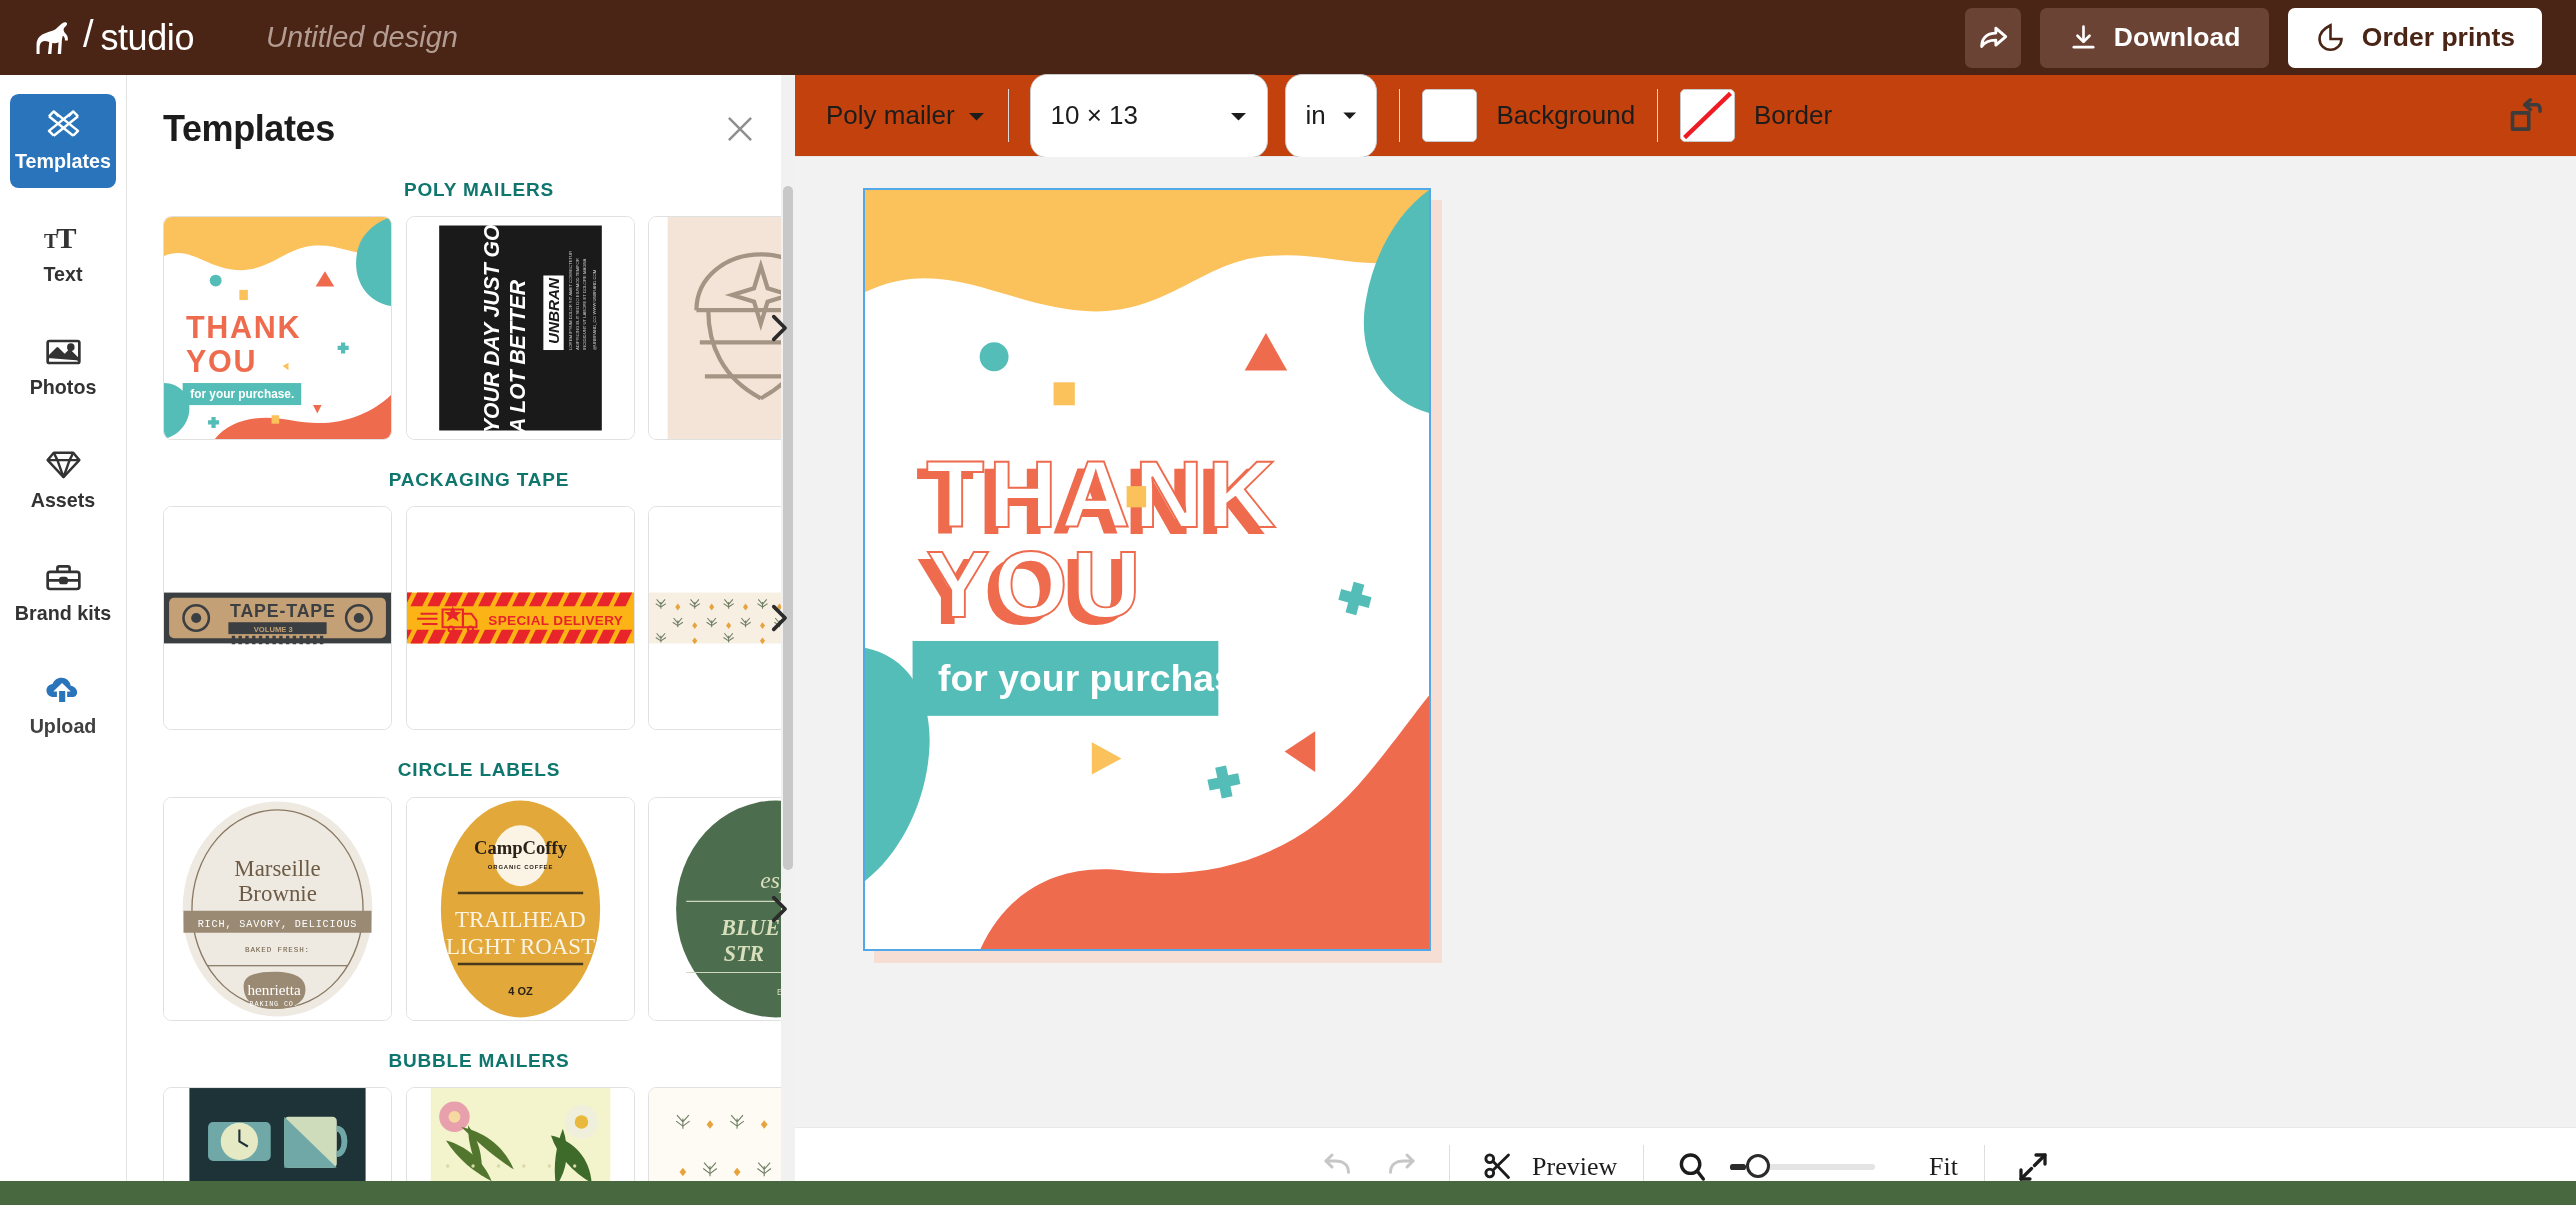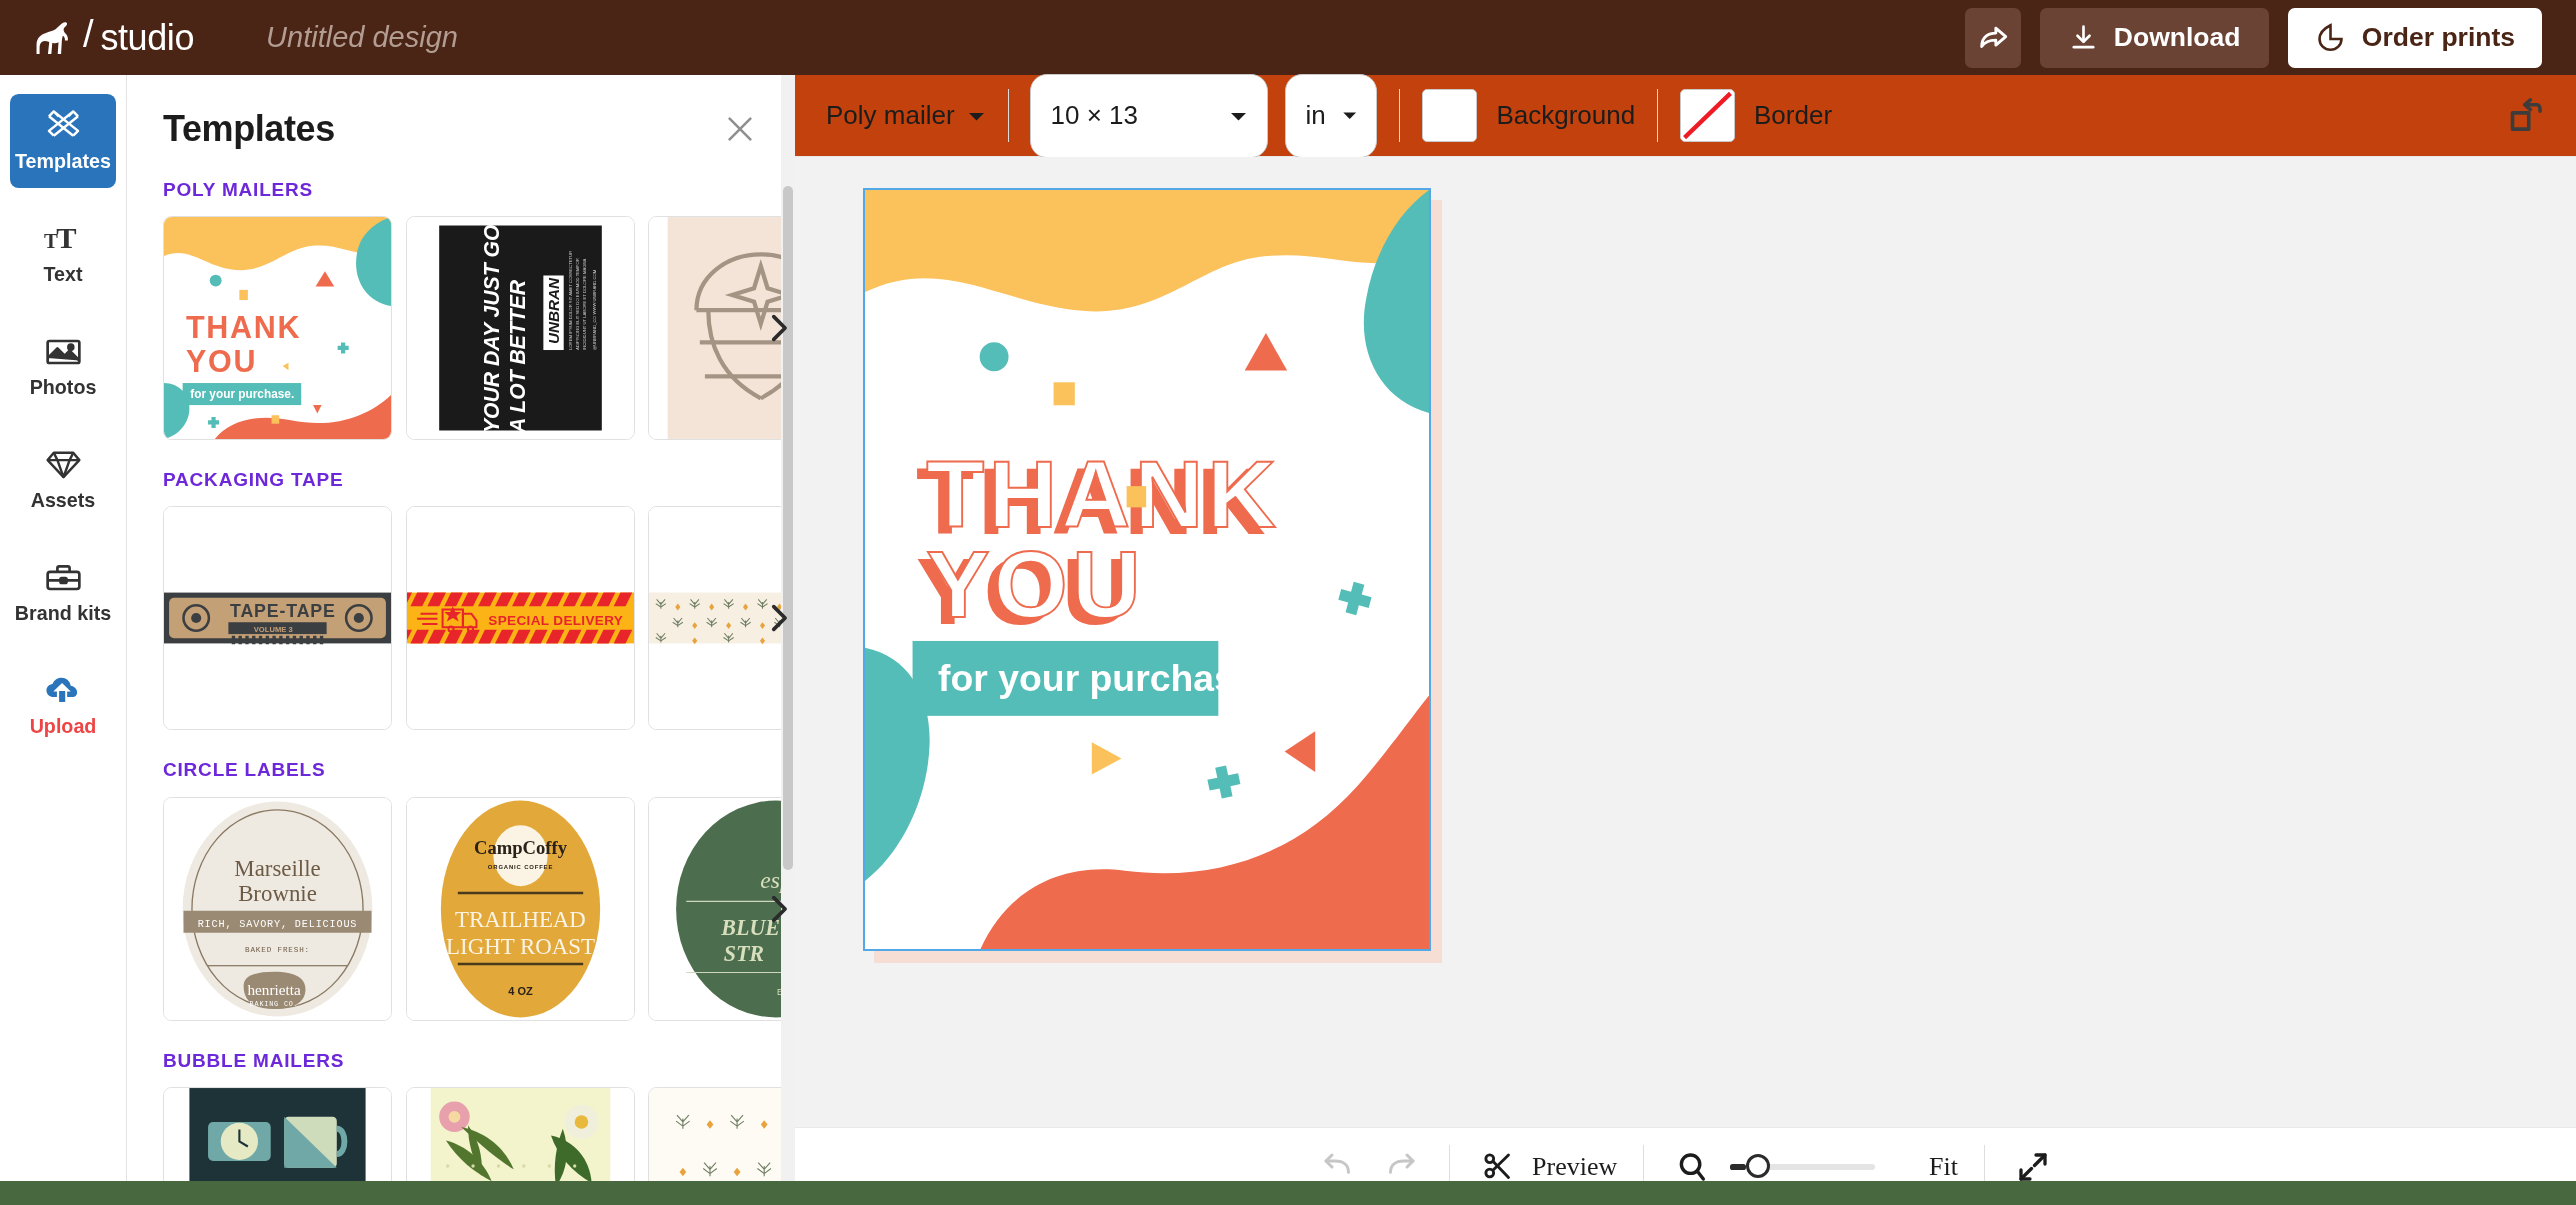--- a/index.html
+++ b/index.html
@@ -66,40 +66,40 @@
   .rail-item {
     width: 106px; margin: 0 auto 19px auto;
     height: 94px; border-radius: 8.6px;
     display: flex; flex-direction: column;
     align-items: center; justify-content: center; gap: 6.8px;
     cursor: pointer;
   }
   .rail-item.active { background: #2a74bb; }
   .rail-label { font-size: 19.7px; font-weight: 700; color: #333333; }
   .rail-item.active .rail-label { color: #ffffff; }
-  .rail-item.upload .rail-label { color: #ef4444; }
+  .rail-item.upload .rail-label { color: #404040; }
   .rail-ico { width: 39px; height: 34px; display: block; }
 
   
   .panel {
     position: absolute; top: 75px; left: 127px;
     width: 669px; height: 1131px;
     background: #ffffff; border-right: 0.9px solid #e3e3e3;
     overflow: hidden;
   }
   .panel-head {
     display: flex; align-items: center; justify-content: space-between;
     padding: 32.5px 36px 0 36px;
   }
   .panel-title { font-size: 36px; font-weight: 700; color: #1c1c1c; letter-spacing: -0.4px; }
   .close-x { width: 38px; height: 38px; cursor: pointer; }
   .section { padding: 0 0 0 36px; margin-top: 29px; }
   .section-title {
-    font-size: 19px; font-weight: 700; color: #6d28d9;
-    letter-spacing: 0.8px; margin-bottom: 15.4px;
+    font-size: 19px; font-weight: 700; color: #0f766e;
+    letter-spacing: 0.8px; margin-bottom: 15.4px; text-align: center;
   }
   .carousel { position: relative; display: flex; gap: 13.7px; }
   .card {
     width: 229px; height: 224px; flex: 0 0 229px;
     border: 0.9px solid #e0e0e0; border-radius: 8.6px;
     background: #ffffff; overflow: hidden; cursor: pointer;
     position: relative;
   }
   .next-arrow {
     position: absolute; right: -6.8px; top: 50%;

